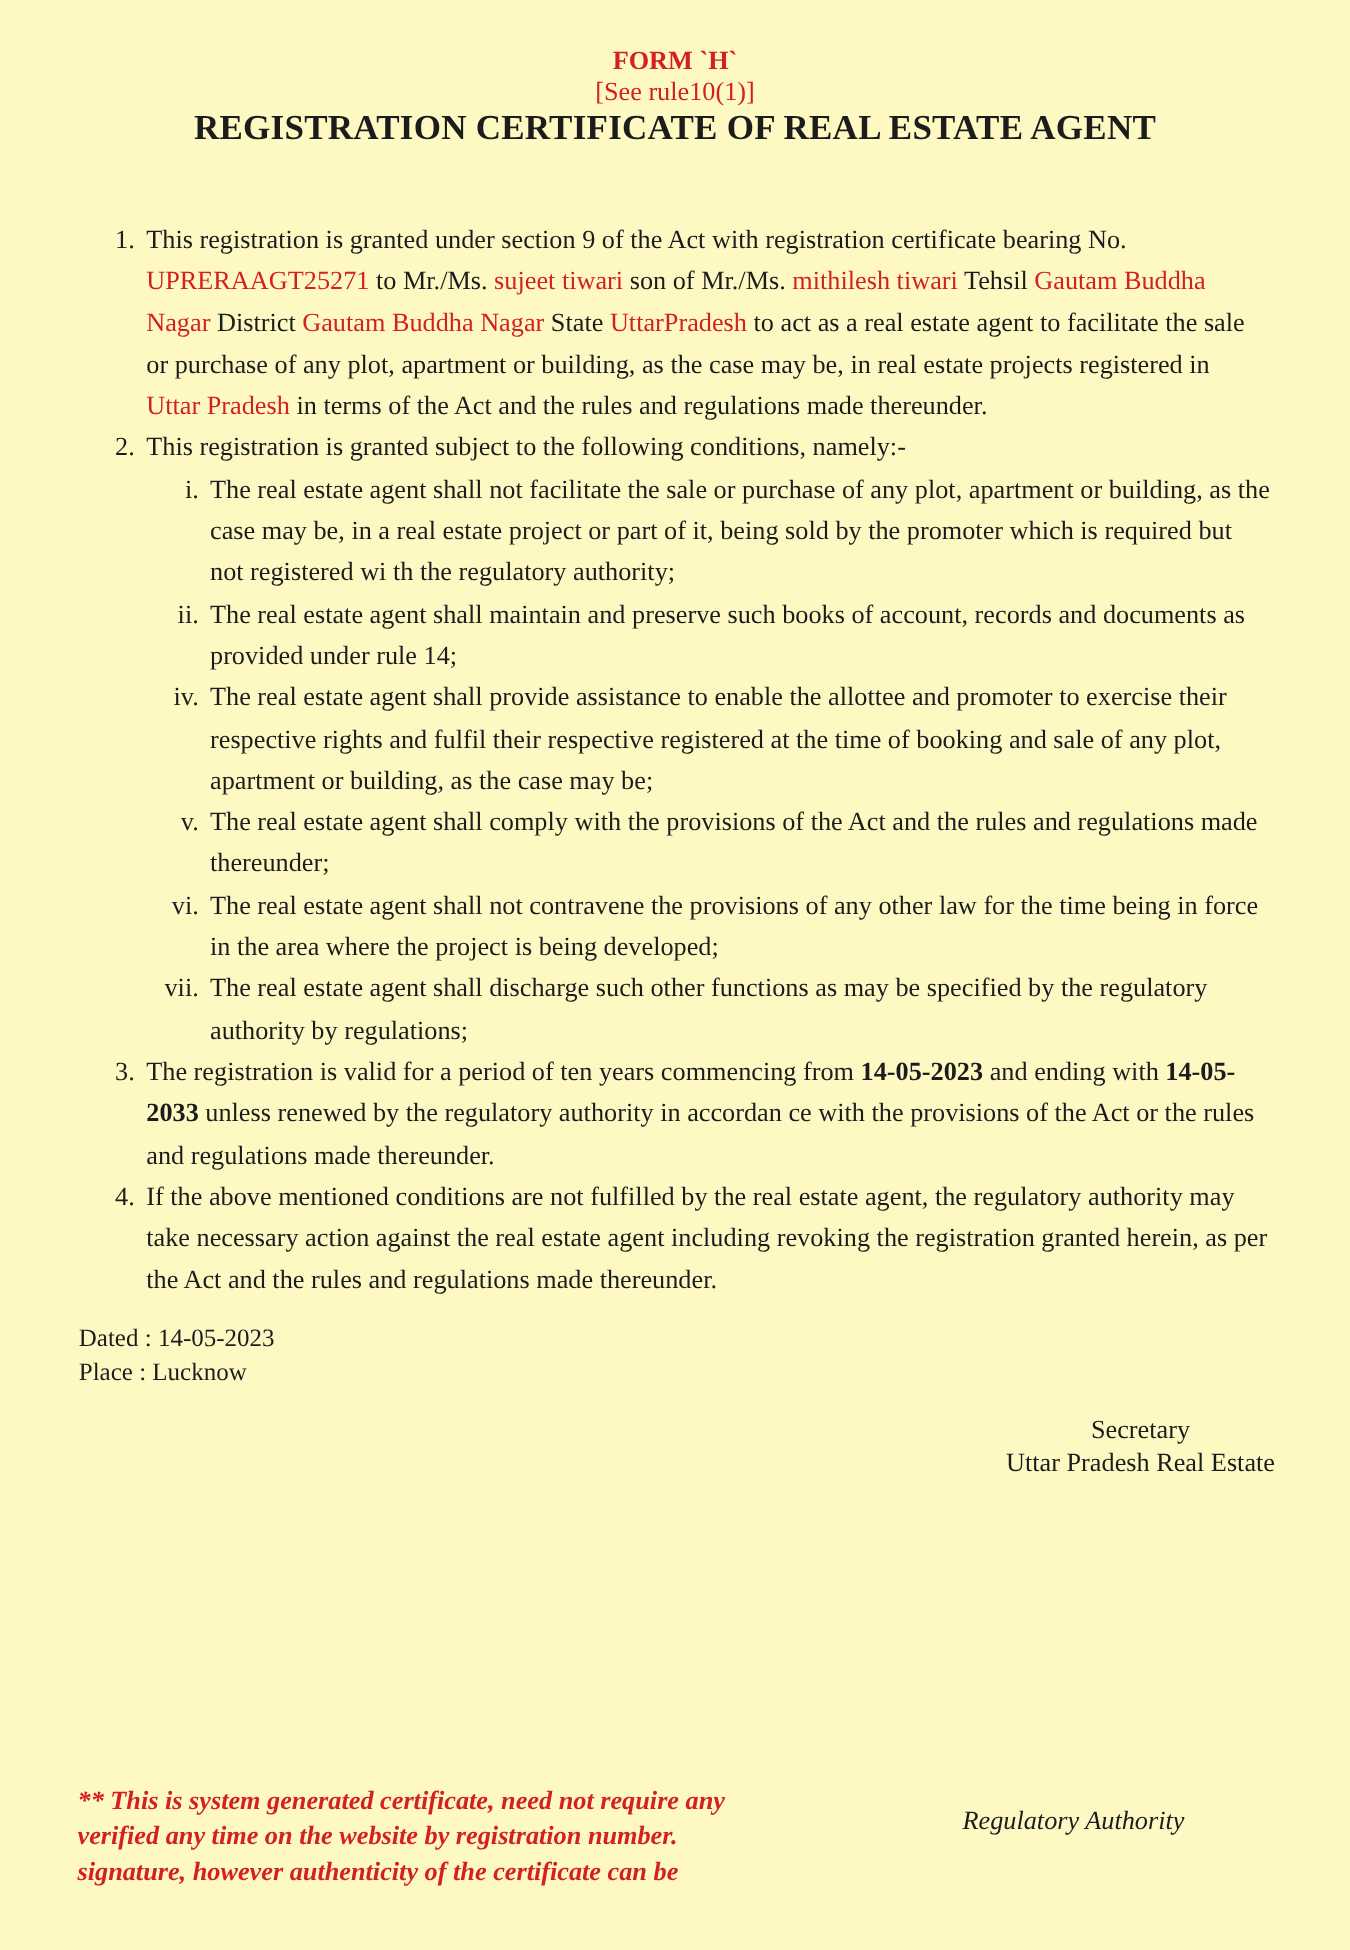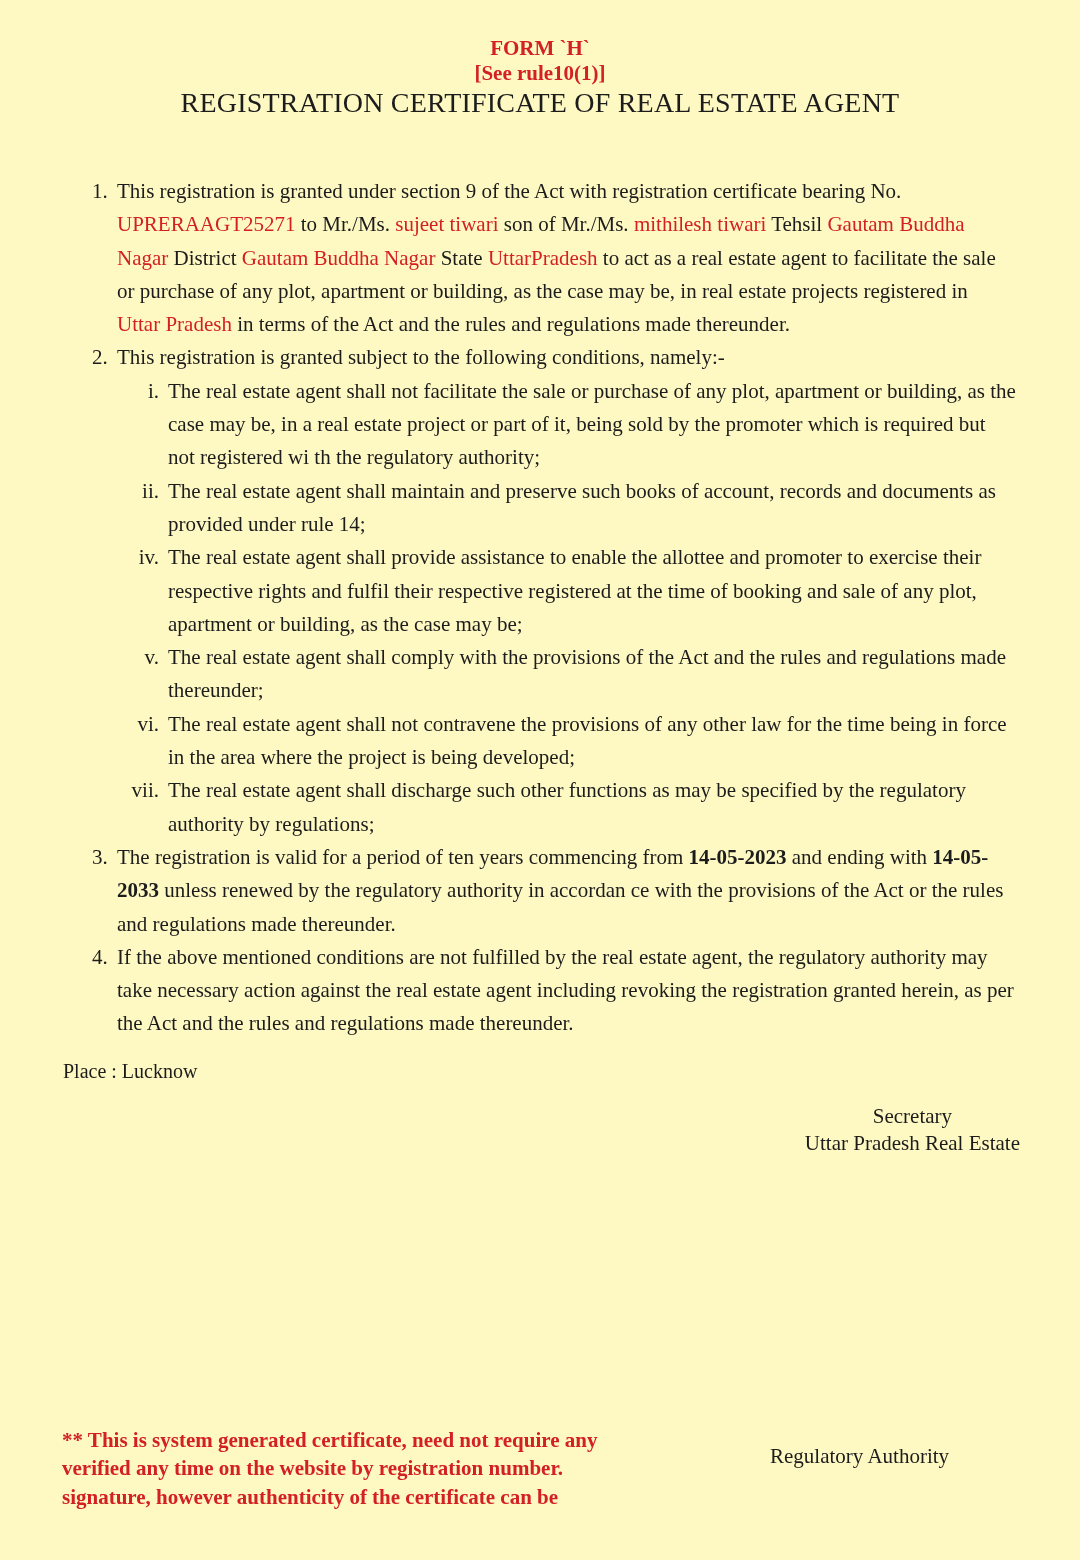--- a/index.html
+++ b/index.html
@@ -7,22 +7,22 @@
     position: relative;
     width: 1080px;
     height: 1560px;
     background: #fef9c3;
     color: #1c1c1c;
     font-family: "Liberation Serif", "DejaVu Serif", serif;
     overflow: hidden;
   }
   .doc-header { padding-top: 36px; text-align: center; }
   .form-title  { color: #d32025; font-weight: bold; font-size: 21px; line-height: 24px; }
-  .rule-ref    { color: #d32025; font-weight: bold; font-size: 21px; line-height: 26px; }
-  .main-title  { color: #1c1c1c; font-weight: normal; font-size: 28px; line-height: 34px; letter-spacing: 0.2px; }
+  .rule-ref    { color: #d32025; font-weight: normal; font-size: 21px; line-height: 26px; }
+  .main-title  { color: #1c1c1c; font-weight: bold; font-size: 28px; line-height: 34px; letter-spacing: 0.2px; }
 
   .clauses {
     margin: 55px 0 0 92px;
     width: 924px;
     font-size: 21px;
     line-height: 33.3px;
   }
   .num-item { display: flex; align-items: flex-start; }
   .marker { flex: 0 0 25px; }
   .ctext  { flex: 1; }
@@ -44,20 +44,21 @@
     width: fit-content;
     text-align: center;
     font-size: 21px;
     line-height: 27px;
   }
   .bottom-row {
     position: absolute;
     left: 62px;
     top: 1426px;
     width: 980px;
+    font-style: italic;
   }
   .disclaimer {
     color: #d32025;
     font-weight: bold;
     font-size: 21px;
     line-height: 28.3px;
     max-width: 700px;
   }
   .authority {
     position: absolute;
@@ -123,20 +124,21 @@
     </div>
 
     <div class="num-item">
       <span class="marker">4.</span>
       <div class="ctext">If the above mentioned conditions are not fulfilled by the real estate agent, the regulatory authority may take necessary action against the real estate agent including revoking the registration granted herein, as per the Act and the rules and regulations made thereunder.</div>
     </div>
 
   </div>
 
   <div class="dated-block">
+    <div>Dated : 14-05-2023</div>
     <div>Place : Lucknow</div>
   </div>
 
   <div class="secretary-block">
     <div>Secretary</div>
     <div>Uttar Pradesh Real Estate</div>
   </div>
 
   <div class="bottom-row">
     <div class="disclaimer">

